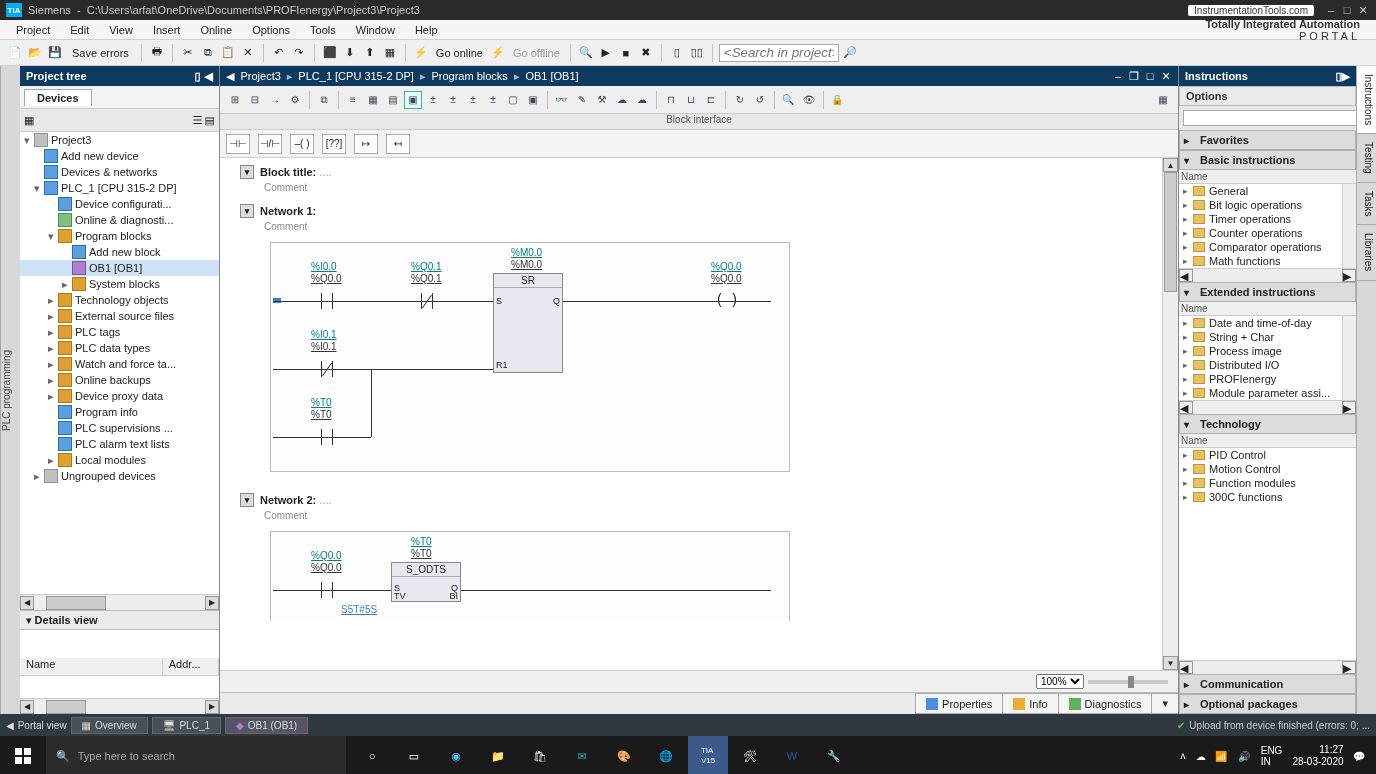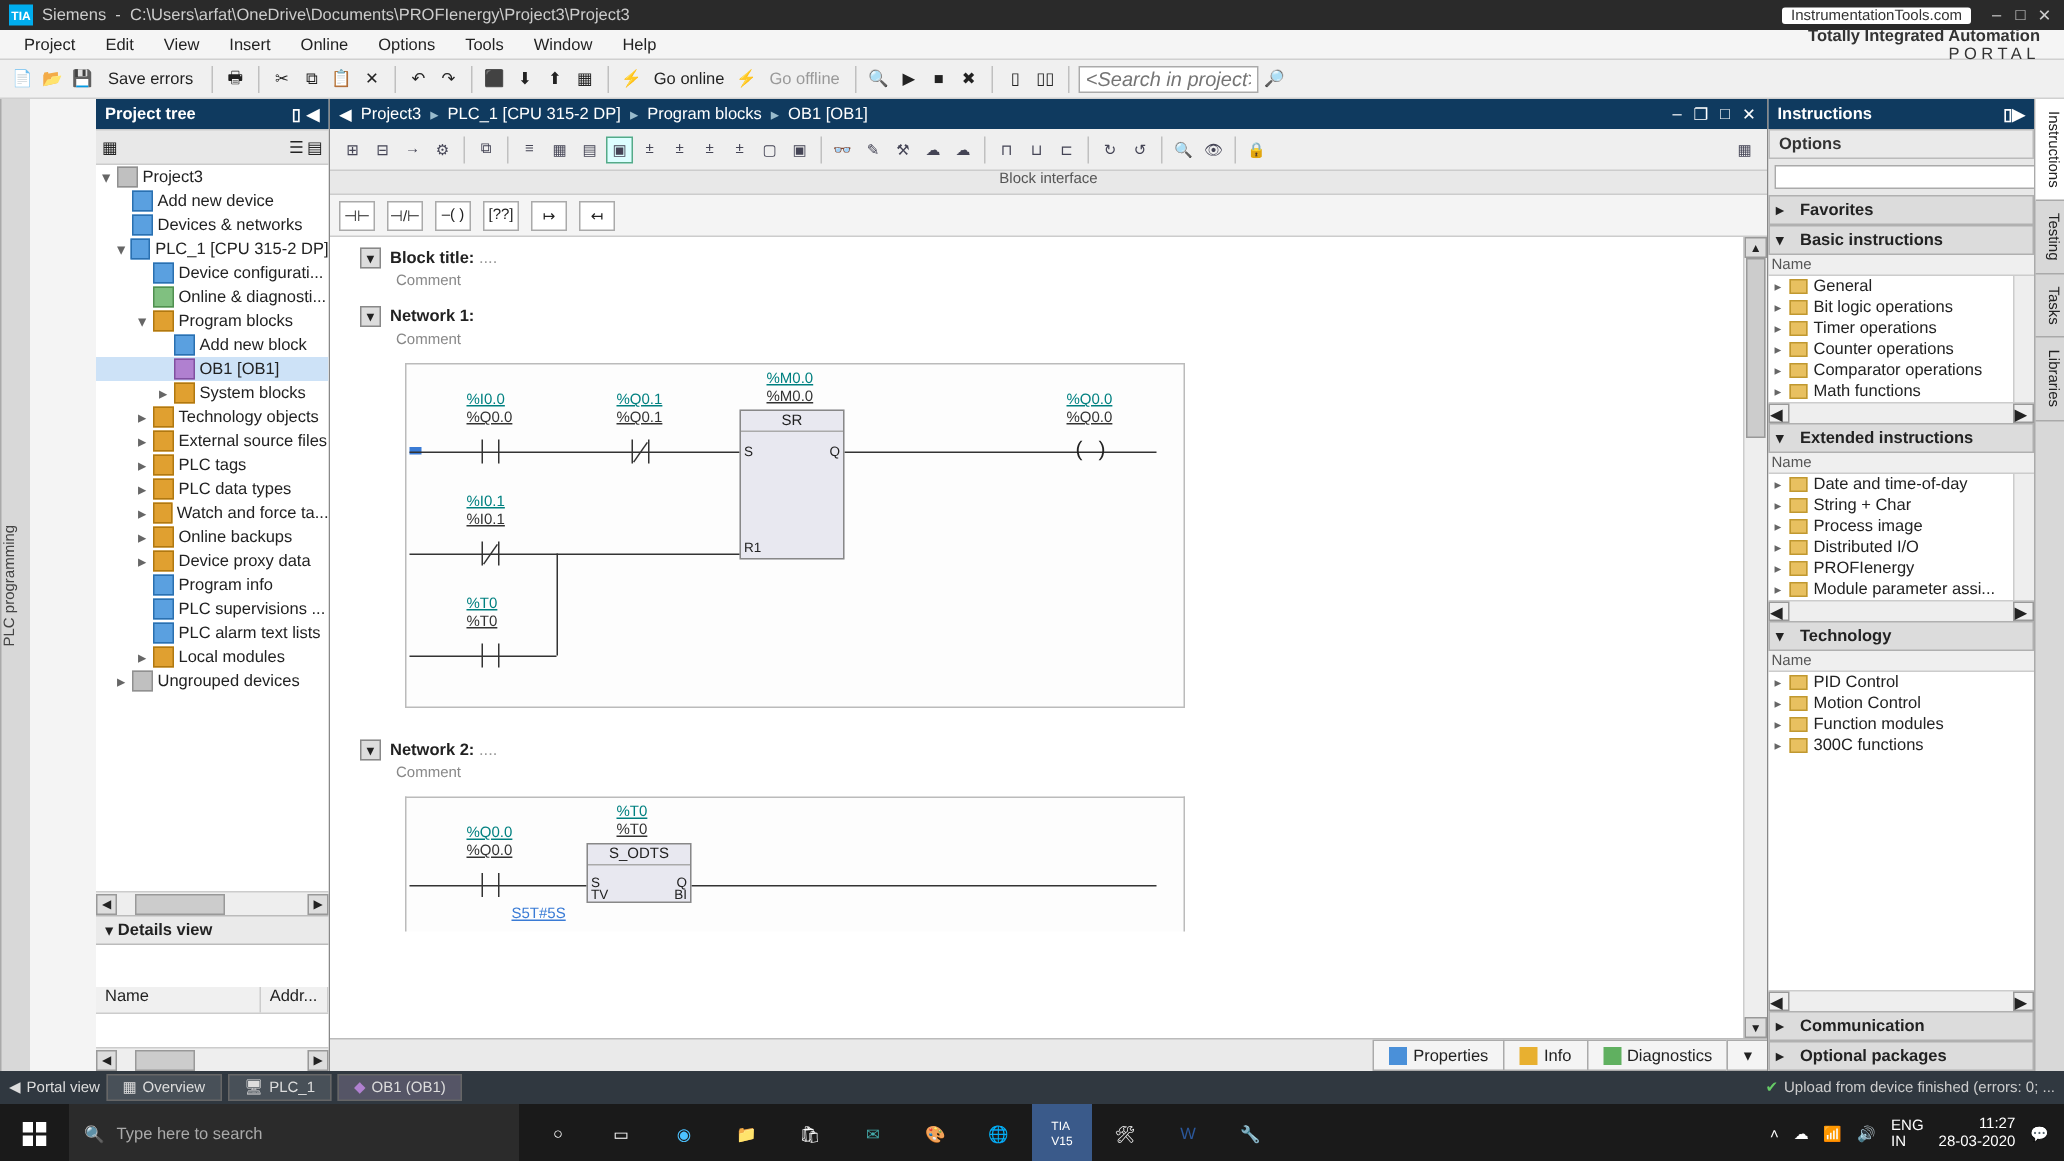--- a/index.html
+++ b/index.html
@@ -27,21 +27,21 @@
 .toolbar-main .save-label { margin: 0 6px; cursor:pointer;}
 .toolbar-main .online-label { margin: 0 4px; }
 .toolbar-main .search-box { border: 1px solid #aaa; height: 18px; width: 120px; padding: 0 4px; font-style: italic; color: #888; background:#fff;}
 
 
 .body { display: flex; height: 648px; }
 
 .vert-tab { width: 20px; background: #d8d8d8; writing-mode: vertical-rl; transform: rotate(180deg); text-align: center; padding: 8px 0; font-size: 10px; color:#444; border-right:1px solid #aaa;}
 
 
-.left-pane { width: 200px; display: flex; flex-direction: column; border-right: 1px solid #888; background:#f4f4f4;padding-left:44px;}
+.left-pane { width: 200px; display: flex; flex-direction: column; border-right: 1px solid #888; background:#f4f4f4;}
 .pane-header { height: 20px; background: #0f3a5f; color: #fff; display: flex; align-items: center; padding: 0 6px; font-weight: bold; }
 .pane-header.light { background: #eaeaea; color: #333; border:1px solid #bbb; font-weight: bold;}
 .devices-tab { height: 22px; display:flex; align-items:center; }
 .devices-tab .tab { background:#fff; border:1px solid #aaa; border-bottom:none; padding:2px 12px; margin-left:4px; font-weight:bold;}
 .left-toolbar { height: 24px; background:#e8e8e8; border-top:1px solid #ccc; border-bottom:1px solid #ccc; display:flex; align-items:center; padding:0 4px; gap:2px; justify-content: space-between;}
 .tree { flex:1; overflow:auto; background:#fff; font-size:11px; }
 .tree-item { display:flex; align-items:center; padding:1px 0 1px 4px; cursor:pointer; white-space:nowrap;}
 .tree-item.selected { background:#cde2f7; }
 .tree-item .arrow { width:10px; display:inline-block; color:#666;}
 .tree-item .ticon { width:14px; height:14px; margin-right:3px; display:inline-block; background:#e0a030; border:1px solid #b07810; }
@@ -215,20 +215,23 @@
 
 <div class="body">
   <div class="vert-tab">PLC programming</div>
 
   <div class="left-pane">
     <div class="pane-header">
       <span>Project tree</span>
       <span style="flex:1"></span>
       <span>▯</span>
       <span style="margin-left:4px;">◀</span>
+    </div>
+    <div class="devices-tab">
+      <div class="tab">Devices</div>
     </div>
     <div class="left-toolbar">
       <span class="tbtn">▦</span>
       <span style="display:flex;gap:2px;">
         <span class="tbtn">☰</span>
         <span class="tbtn">▤</span>
       </span>
     </div>
     <div class="tree">
       <div class="tree-item">
@@ -523,20 +526,26 @@
 
       <div class="vscroll">
         <div class="vbtn">▲</div>
         <div class="vtrack">
             <div class="vthumb"></div>
           </div>
         <div class="vbtn" style="position:absolute;bottom:0;left:0;right:0;">▼</div>
       </div>
     </div>
 
+    <div class="zoom-bar">
+      <select><option>100%</option></select>
+      <span style="width:80px;height:4px;background:#ccc;display:inline-block;position:relative;">
+          <span style="position:absolute;left:40px;top:-4px;width:6px;height:12px;background:#888;"></span>
+        </span>
+    </div>
 
     <div class="bottom-tabs">
       <span style="flex:1"></span>
       <div class="btab">
           <span class="ico" style="background:#4a90d9;"></span>
           <span>Properties</span>
         </div>
       <div class="btab">
           <span class="ico" style="background:#e8b030;"></span>
           <span>Info</span>

